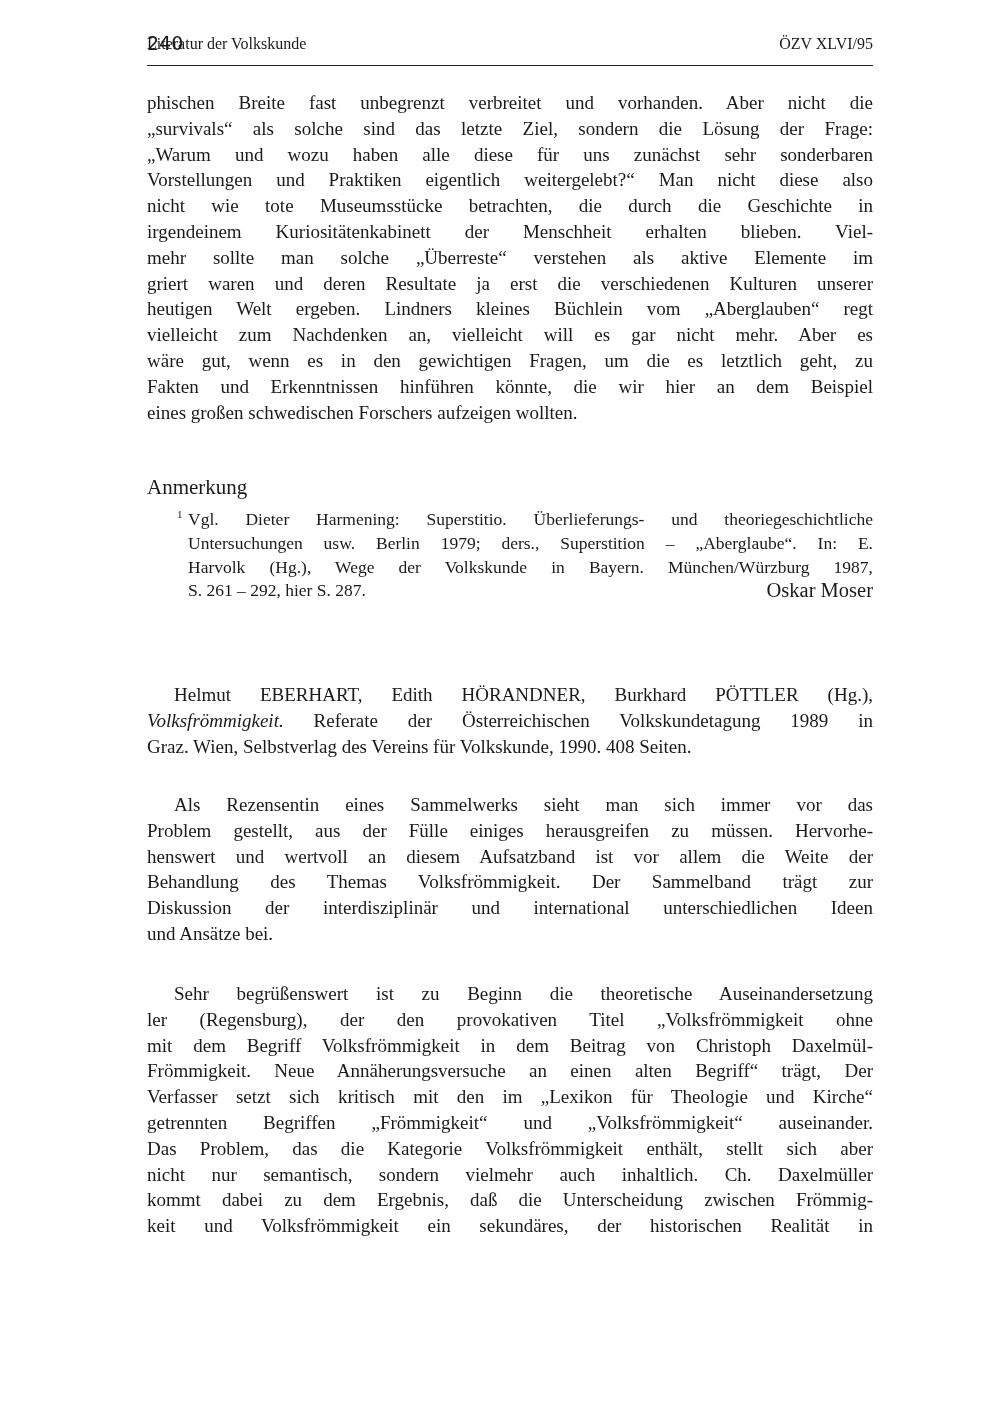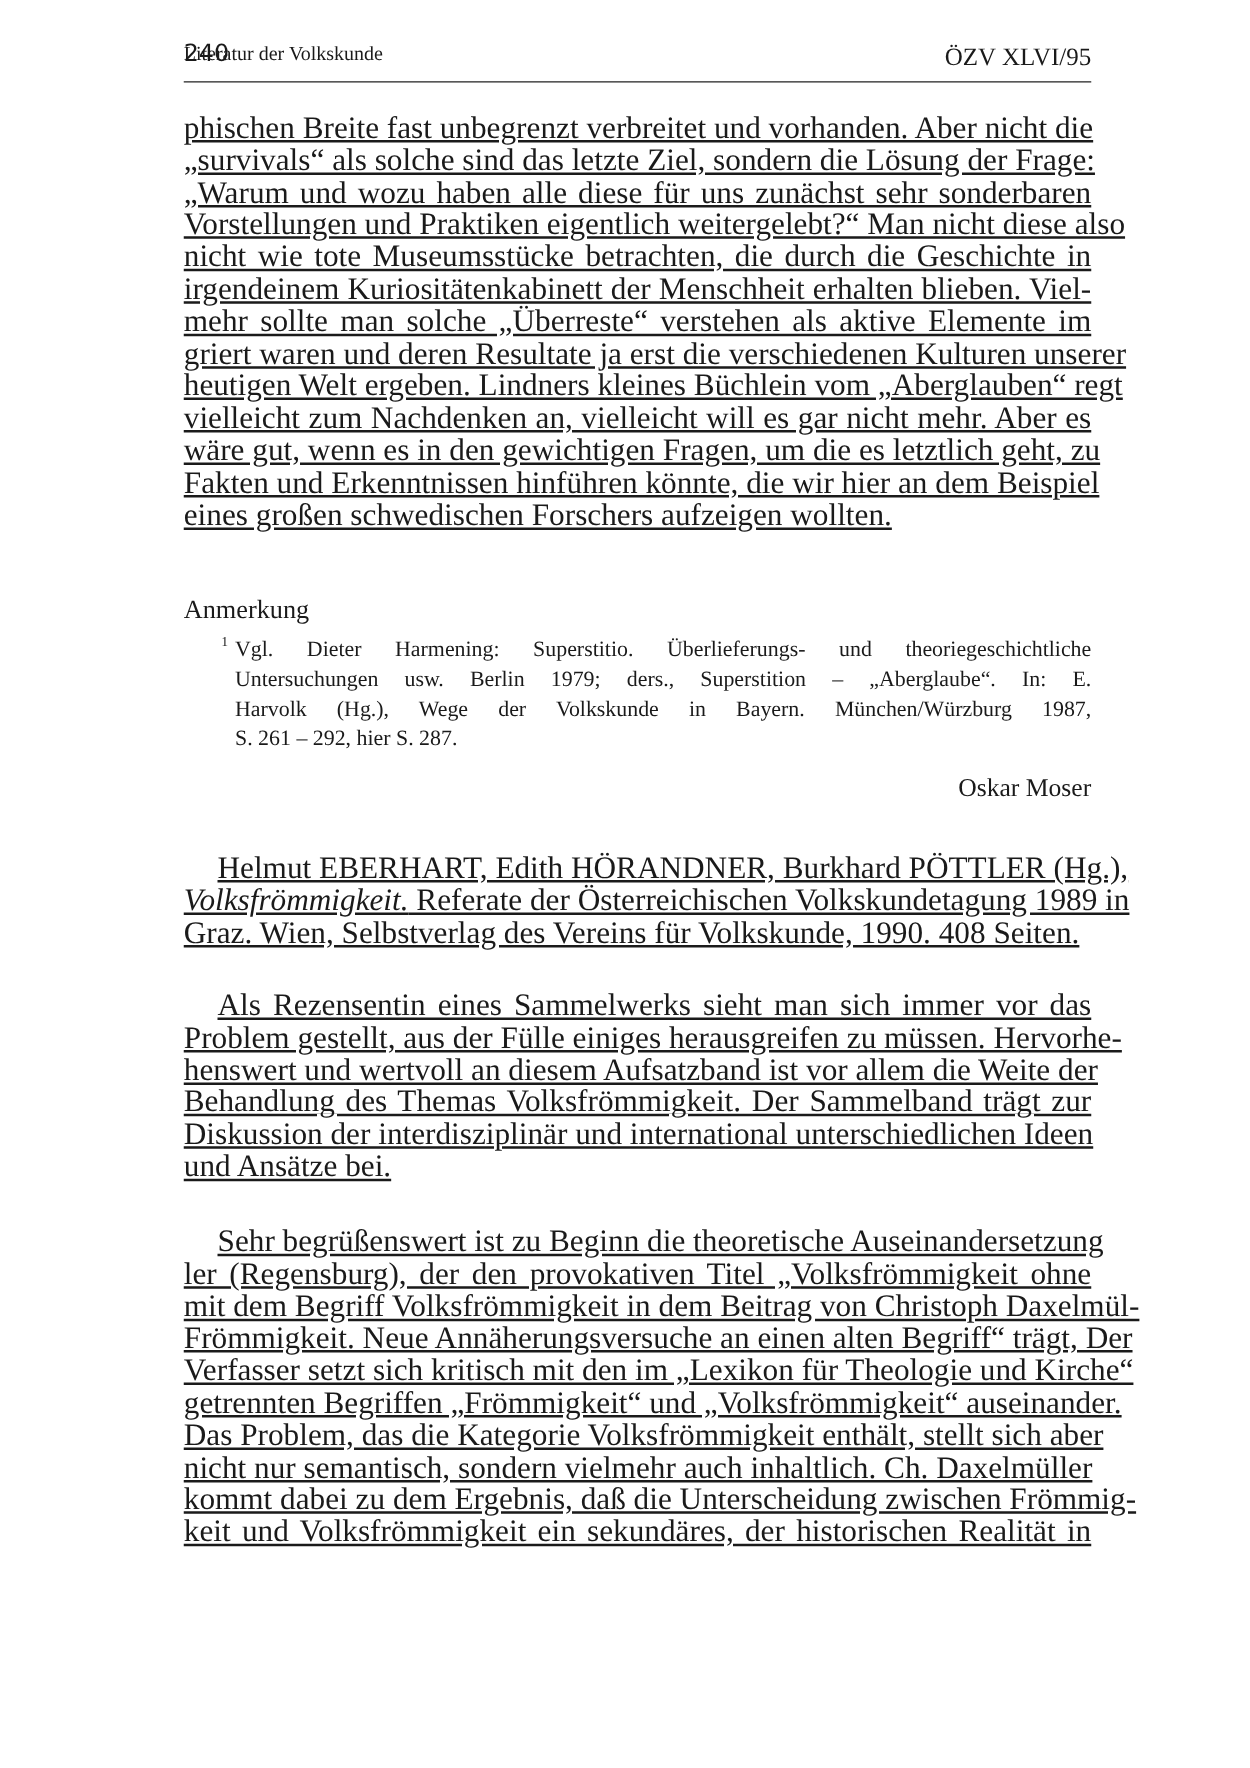--- a/index.html
+++ b/index.html
@@ -8,43 +8,43 @@
     font-family: "Liberation Serif", "DejaVu Serif", serif;
     color: #1a1a1a;
   }
   .page { position: absolute; left: 147px; top: 0; width: 726px; }
   .running-head {
     position: absolute; top: 30px; left: 0; width: 726px; height: 30px;
     font-size: 19px;
   }
   .running-head .pn { position: absolute; left: 0; top: 2px; font-family: "DejaVu Sans", sans-serif; font-size: 19px; }
   .running-head .title { position: absolute; left: 0; width: 726px; text-align: left; top: 5px; font-size: 16px; }
-  .running-head .vol { position: absolute; right: 0; top: 5px; font-size: 20px; }
+  .running-head .vol { position: absolute; right: 0; top: 5px; font-size: 16px; }
   .rule { position: absolute; top: 65px; left: 0; width: 726px; height: 0; border-top: 1.4px solid #222; }
 
   .block { position: absolute; left: 0; width: 726px; }
   .line {
     display: block; height: 25.8px; line-height: 25.8px;
-    font-size: 25px; white-space: nowrap;
-    text-align: justify; text-align-last: justify; text-decoration: underline;
+    font-size: 19px; white-space: nowrap;
+    text-align: justify; text-align-last: justify;
   }
   .line.last { text-align-last: left; }
   .line.indent { text-indent: 27px; }
   .heading {
     position: absolute; left: 0; width: 726px; 
     font-size: 21px; top: 475px;
   }
   .fn { position: absolute; left: 0; width: 726px; top: 508px; font-size: 17.5px; }
   .fn .sup { position: absolute; left: 30px; top: 0; font-size: 11px; }
   .fn .fline {
     display: block; margin-left: 41px; height: 23.8px; line-height: 23.8px;
     white-space: nowrap; text-align: justify; text-align-last: justify;
   }
   .fn .fline.last { text-align-last: left; }
-  .sig { position: absolute; right: 0; top: 620px; font-size: 20.5px; }
+  .sig { position: absolute; right: 0; top: 579px; font-size: 20.5px; }
   .bib { top: 682px; }
   em { font-style: italic; }
 </style>
 </head>
 <body>
 
 <div class="page">
 
   <div class="running-head">
     <span class="pn">240</span>

